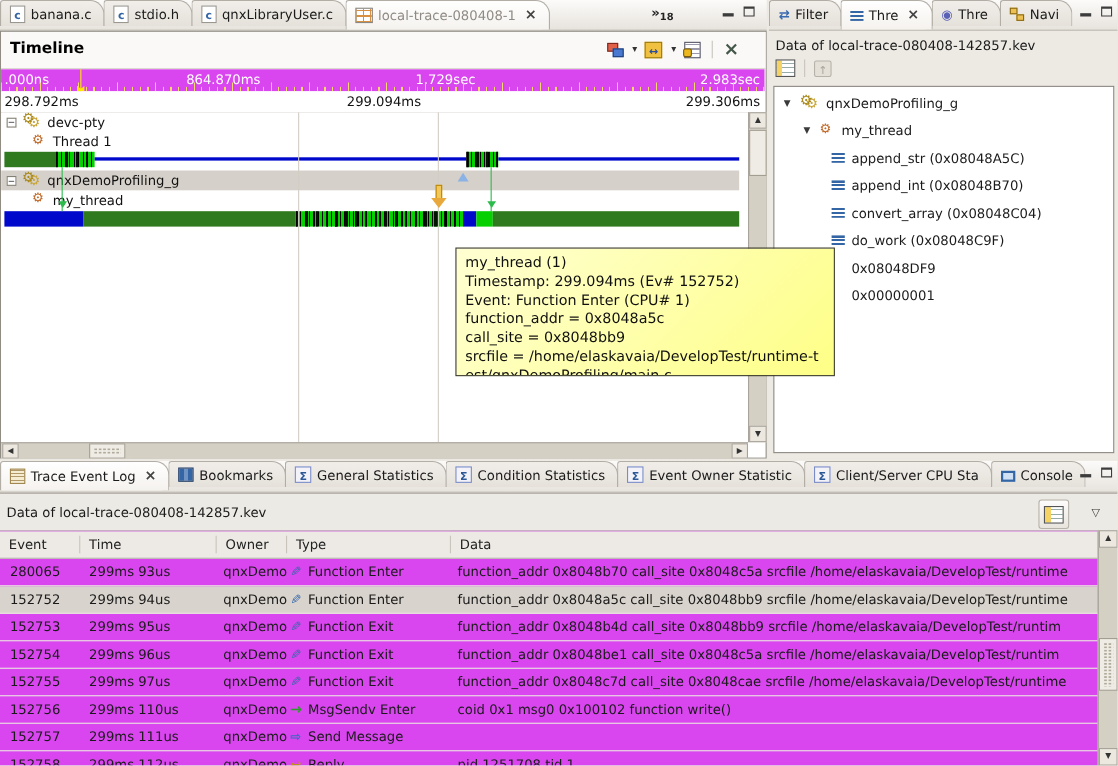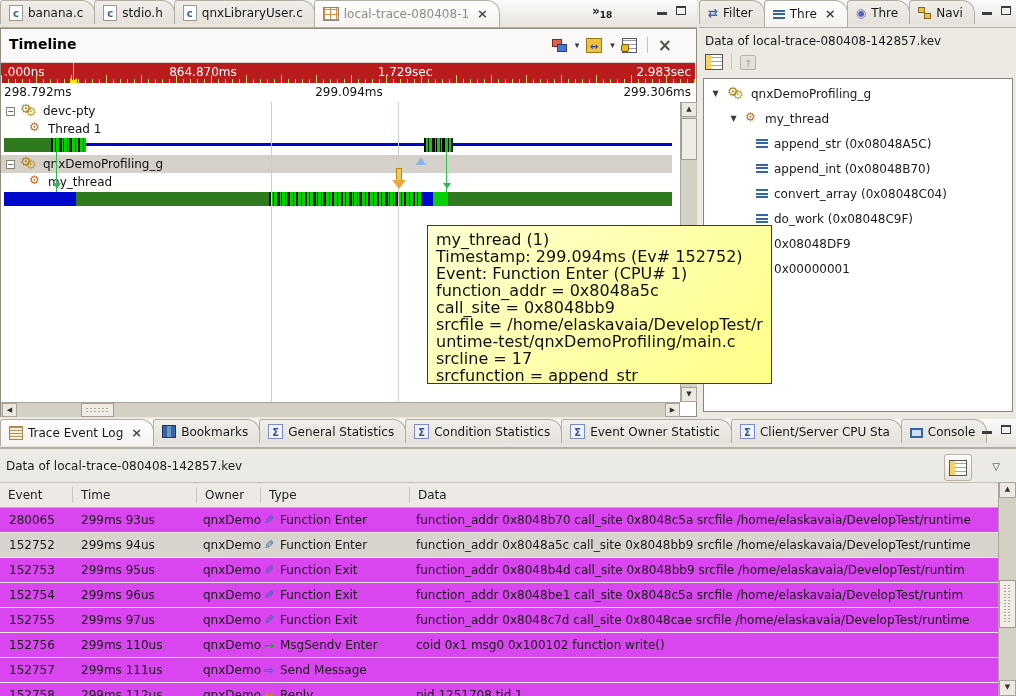--- a/index.html
+++ b/index.html
@@ -62,21 +62,21 @@
      repeating-linear-gradient(0deg,transparent 0 3px,#99a 3px 4px),#fff}
   .ic-locktable::before{content:"";position:absolute;left:-2px;bottom:0;width:6px;height:6px;background:#ecb820;border:1px solid #7a5a00;border-radius:2px}
   .tool-dd{font-size:9px;color:#333;margin-left:1px}
   .x-close{font-size:17px;font-weight:bold;color:#44584a;line-height:14px}
   
   #editor-body{left:0;top:28px;width:697px;height:389px;background:#fff;border:1px solid #908c84;box-sizing:border-box}
   .tl-header{position:absolute;left:0;right:0;top:0;height:33px;background:#fbf9f7;border-bottom:1px solid #d4d0c8}
   .tl-title{position:absolute;left:8px;top:7px;font-weight:bold;font-size:14px;color:#000}
   .tl-tools{position:absolute;right:24px;top:8px;display:flex;align-items:center;gap:7px}
   .tl-sep{width:1px;height:16px;background:#c8c4bc;margin:0 3px}
-  .ruler-orange{position:absolute;left:0;right:1px;top:34px;height:20px;background:#b91c1c;color:#fff;font-size:12px}
+  .ruler-orange{position:absolute;left:0;right:1px;top:34px;height:20px;background:#d946ef;color:#fff;font-size:12px}
   .ruler-orange::before{content:"";position:absolute;left:0;right:0;bottom:0;height:4px;
       background:repeating-linear-gradient(90deg,#f3d96a 0 1px,transparent 1px 7px)}
   .ruler-orange::after{content:"";position:absolute;left:0;right:0;bottom:0;height:8px;
       background:repeating-linear-gradient(90deg,#f3d96a 0 1px,transparent 1px 35px)}
   .rlab{position:absolute;top:2px}
   .rlab.r0{left:3px}.rlab.r1{left:202px;transform:translateX(-50%)}
   .rlab.r2{left:404px;transform:translateX(-50%)}.rlab.r3{right:4px}
   .ruler-cursor{position:absolute;top:0;bottom:0;width:1px;background:#ffe800;z-index:3}
   .ruler-cursor::after{content:"";position:absolute;left:-3px;bottom:0;width:7px;height:5px;background:#ffe800;
       clip-path:polygon(0 0,50% 55%,100% 0,100% 100%,0 100%)}
@@ -115,23 +115,23 @@
   #right-panel .hdr{position:absolute;left:6px;top:6px;color:#1a1a1a}
   #right-panel .rtools{position:absolute;left:6px;top:26px;display:flex;align-items:center;gap:8px}
   .rtool-sep{width:1px;height:16px;background:#c8c4bc}
   #thread-tree{position:absolute;left:4px;top:50px;right:3px;bottom:5px;background:#fff;border:1px solid #8a867e;overflow:hidden;padding-top:2px}
   .tree-row{height:25px;display:flex;align-items:center;gap:6px;box-sizing:border-box}
   .tree-row.d0{padding-left:6px}.tree-row.d1{padding-left:24px}.tree-row.d2{padding-left:52px}
   .tree-row.sel{background:#d7d2cb}
   .tw{width:11px;font-size:8px;color:#3a3a3a;text-align:center}
   .tw:empty{display:none}
   
-  #timeline-tooltip{left:427px;top:225px;width:345px;height:159px;z-index:99;
+  #timeline-tooltip{left:414px;top:225px;width:345px;height:117px;z-index:99;
      background:linear-gradient(135deg,#ffffd2 0%,#feff86 100%);border:1px solid #3a3a28;box-sizing:border-box;
-     padding:5px 8px;line-height:17px;font-size:16px;color:#101010;overflow:hidden;word-break:break-all}
+     padding:5px 8px;line-height:17px;font-size:13px;color:#101010;overflow:hidden;word-break:break-all}
   
   #bottom-panel{left:0;top:417px;width:1016px;height:279px;background:#ece8e2}
   #bottom-tabbar{left:0;top:2px;width:1016px;height:29px}
   #bottom-content{position:absolute;left:0;top:31px;right:0;bottom:0;background:#eceae4;border-top:1px solid #b4b0a8}
   #bottom-content .hdr{position:absolute;left:6px;top:10px}
   .hdr-btn{position:absolute;right:44px;top:5px;width:26px;height:25px;border:1px solid #b6b2aa;border-radius:3px;
      background:linear-gradient(#fdfcfb,#e8e4dd);display:flex;align-items:center;justify-content:center}
   .hdr-dd{position:absolute;right:16px;top:12px;font-size:10px;color:#333}
   #event-table{position:absolute;left:0;top:33px;right:18px;bottom:0;background:#d946ef;overflow:hidden;border-top:1px solid #c4c0b8}
   .thead{display:flex;height:24px;background:#edeae5;border-bottom:1px solid #b8b4ac;align-items:center;color:#222}

